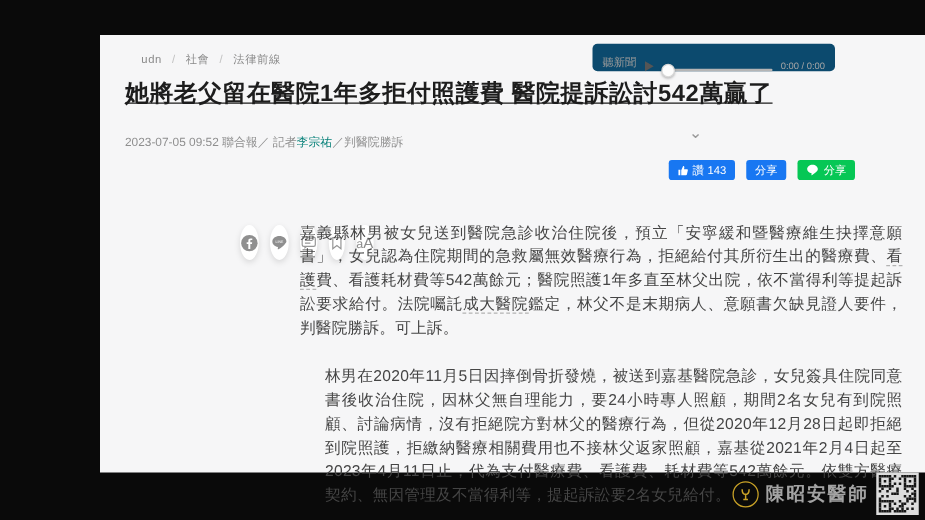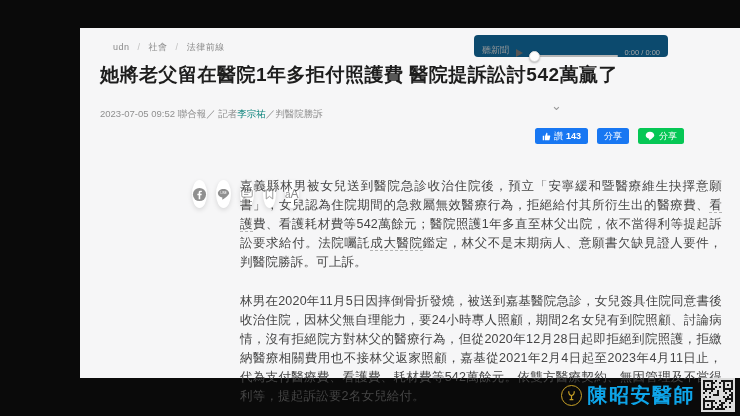--- a/index.html
+++ b/index.html
@@ -15,51 +15,51 @@
 
   
   .player { position:absolute; left:368px; top:7px; width:194px; height:22px; background:#0c4a6e; border-radius:4px; display:flex; align-items:flex-end; padding:0 8px; gap:7px;margin-left:26px; }
   .player-label { font-size:9px; color:#999; white-space:nowrap; }
   .play-btn { width:0; height:0; border-left:7px solid #555; border-top:4.5px solid transparent; border-bottom:4.5px solid transparent; cursor:pointer; }
   .slider { position:relative; flex:1; height:2px; background:#b5b5b5; border-radius:1px; }
   .slider-thumb { position:absolute; left:-1px; top:-4.5px; width:11px; height:11px; border-radius:50%; background:#fdfdfd; border:1px solid #d8d8d8; box-shadow:0 1px 2px rgba(0,0,0,.25); }
   .player-time { font-size:7.5px; color:#a5a5a5; white-space:nowrap; }
 
   
-  .headline { position:absolute; left:20px; top:34px; width:560px; font-size:19px; font-weight:bold; color:#1d1d1d; letter-spacing:.5px; }
+  .headline { position:absolute; left:20px; top:34px; width:560px; font-size:19px; font-weight:bold; color:#1d1d1d; letter-spacing:.5px;text-decoration:underline; }
   .byline { position:absolute; left:20px; top:80px; font-size:9.5px; color:#8f8f8f; }
   .byline .reporter { color:#0b837b;margin-top:28px; }
 
   
   .follow-wrap { position:absolute; left:471px; top:73px; display:flex; align-items:center; gap:12px; }
   .follow-btn { border:1px solid #d5d5d5; background:#fdfdfd; border-radius:3px; color:#8f8f8f; font-size:10.5px; padding:4px 11px; cursor:pointer; }
   .chevron { color:#9a9a9a; font-size:13px; line-height:10px; cursor:pointer; }
 
   
   .share-row { position:absolute; right:103px; top:100px; display:flex; align-items:center; gap:9px; }
   .btn-like, .btn-share { background:#1877f2; color:#fff; font-size:9px; border:none; border-radius:2.5px; height:16px; display:flex; align-items:center; gap:3px; padding:0 7px; cursor:pointer; }
   .btn-line { background:#06c755; color:#fff; font-size:9px; border:none; border-radius:2.5px; height:16px; display:flex; align-items:center; gap:4px; padding:0 7px; cursor:pointer; }
-  .like-count { font-weight:bold; }
+  .like-count { font-weight:normal; }
 
   
   .fab-col { position:absolute; left:112px; top:152px; width:28px; display:flex; flex-direction:row; gap:9px; }
   .fab { width:28px; height:28px; border-radius:50%; background:#fff; box-shadow:0 2px 5px rgba(0,0,0,.13); display:flex; align-items:center; justify-content:center; cursor:pointer; }
   .fab svg { display:block; }
   .fab .aA { font-size:10px; color:#8d8d8d; }
   .fab .aA b { font-size:12px; font-weight:normal; }
 
   
   .article-body { position:absolute; left:160px; top:149px; width:482px; font-size:12.5px; line-height:19px; color:#454545; text-align:justify; letter-spacing:.2px; }
-  .article-body p + p { margin-top:20px; }
+  .article-body p + p { margin-top:20px;margin-left:20px; }
   .tag-link { color:#454545; border-bottom:1px dashed #b3b3b3; cursor:pointer; text-decoration:none; }
 
   
   .watermark { position:absolute; right:5px; bottom:3px; height:36px; display:flex; align-items:center; gap:6px; }
   .wm-logo { width:21px; height:21px; border-radius:50%; border:1.5px solid #c9a227; display:flex; align-items:center; justify-content:center; }
-  .wm-name { color:#0ea5e9; font-size:20px; font-weight:bold; letter-spacing:1.5px; }
+  .wm-name { color:#a3a3a3; font-size:15px; font-weight:bold; letter-spacing:1.5px; }
   .qr { width:34px; height:34px; background:#dcdcdc; padding:2px; display:grid; grid-template-columns:repeat(15,1fr); grid-template-rows:repeat(15,1fr); }
   .qr i { background:transparent; }
   .qr i.on { background:#161616; }
 </style>
 </head>
 <body>
 
 <div class="frame">
   <div class="card">
 

